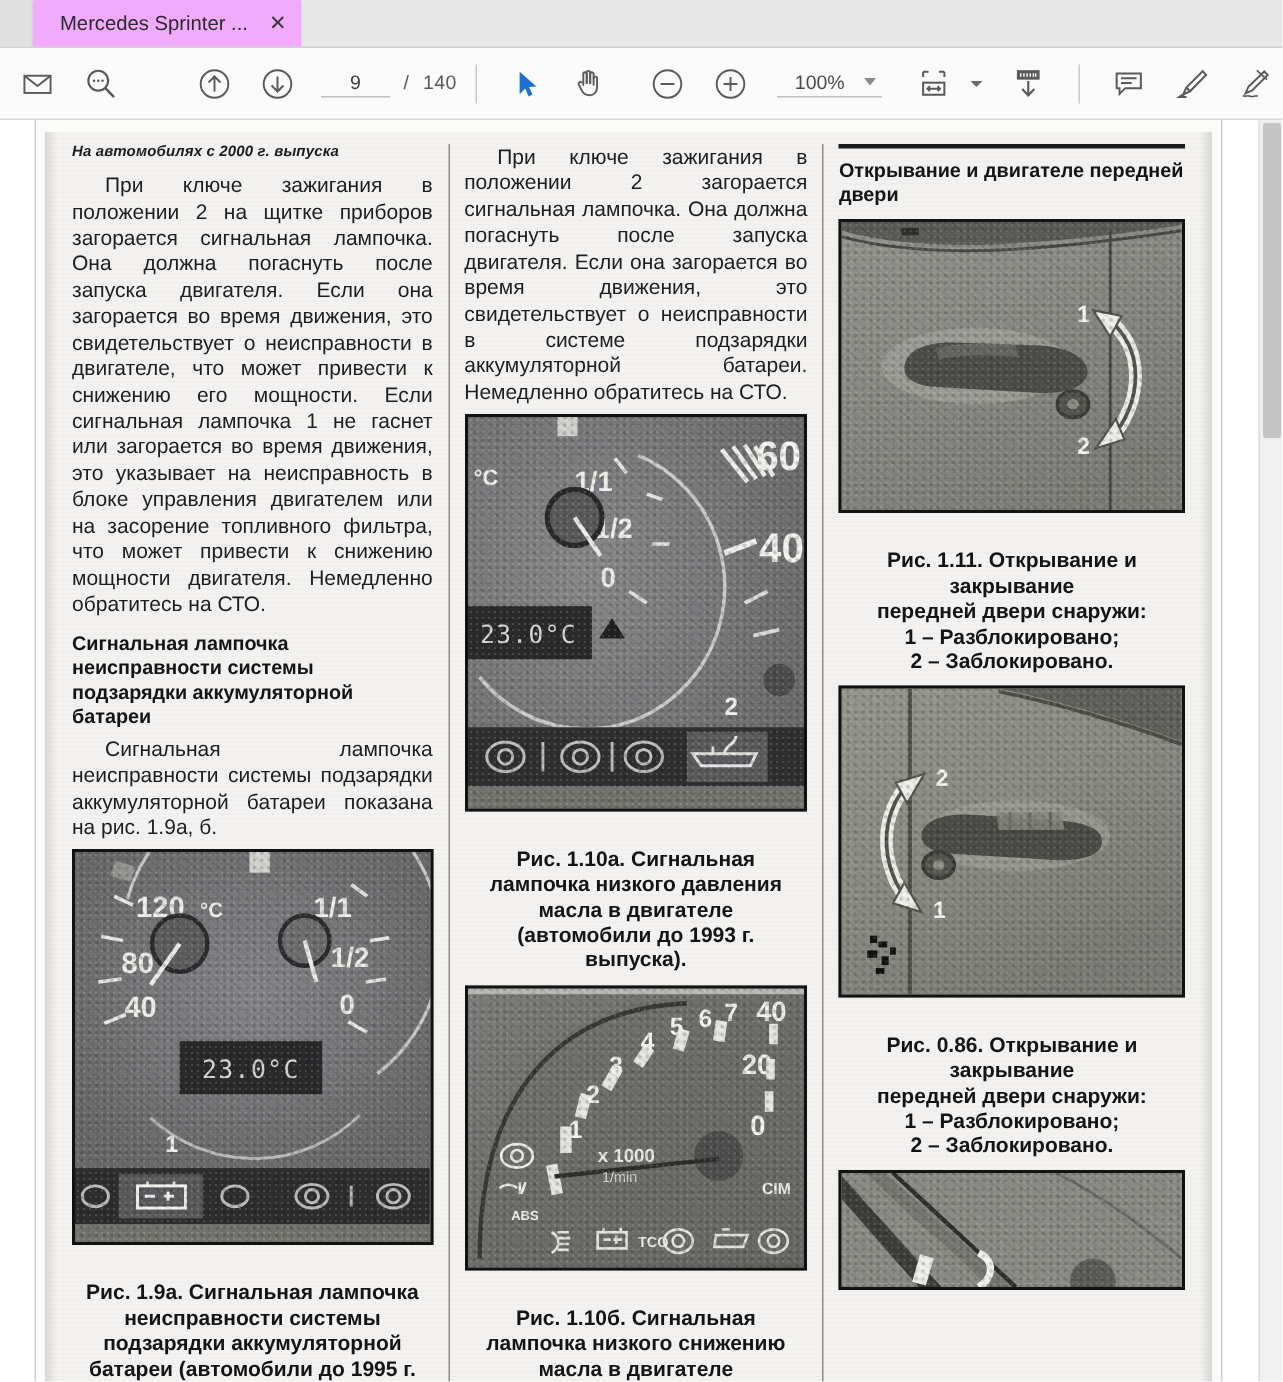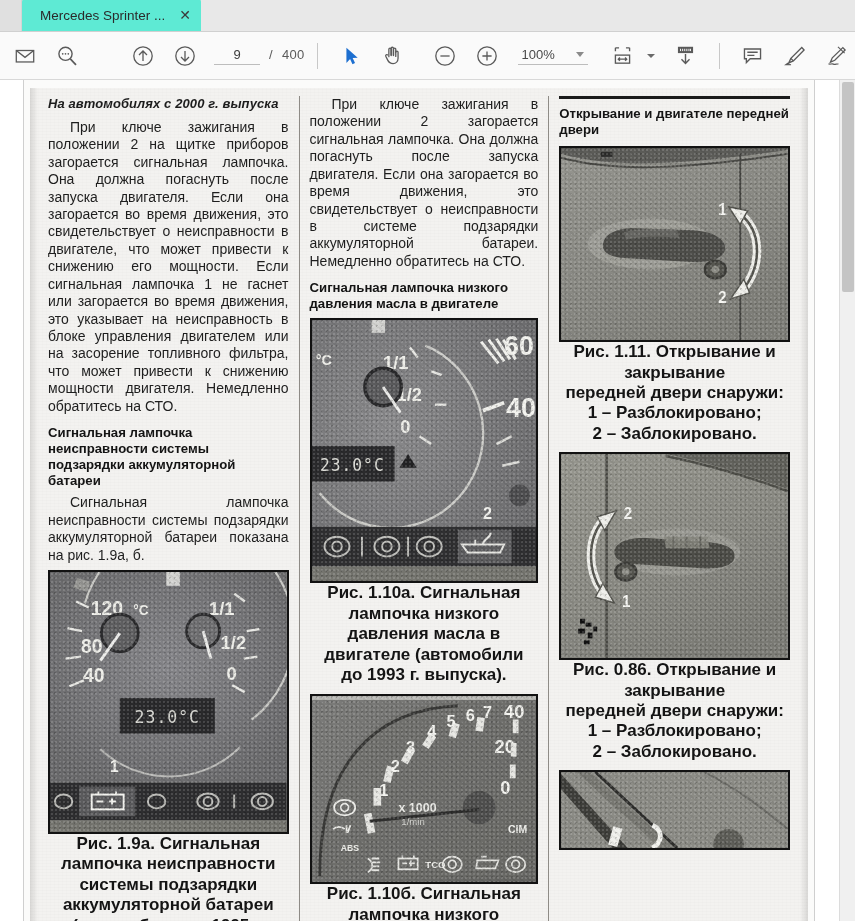--- a/index.html
+++ b/index.html
@@ -20,21 +20,21 @@
     border-bottom: 1px solid #d0d0d0;
   }
   .tab-left-stub {
     width: 22px; height: 32px;
     background: #e0e0e0;
     border-right: 1px solid #d4d4d4;
   }
   .tab {
     height: 32px;
     min-width: 165px;
-    background: #5eead4;
+    background: #f0abfc;
     display: flex;
     align-items: center;
     padding: 0 6px 0 18px;
     gap: 10px;
     border-top-left-radius: 3px;
     border-top-right-radius: 3px;
     position: relative;
   }
   .tab-title {
     font-size: 13.5px;
@@ -92,21 +92,21 @@
   }
   .pagetotal { color: #5a5a5a; font-size: 13px; letter-spacing: .3px; }
   .zoombox {
     display: flex; align-items: center; gap: 4px;
     margin-left: 10px; margin-right: 4px;
     border-bottom: 1px solid #bdbdbd;
     padding: 0 4px 2px 4px;
   }
   .zoomval {
     font-size: 13px; color: #4a4a4a;
-    width: 50px; 
+    width: 50px; text-align: center;
     font-family: "Liberation Sans", sans-serif;
   }
   .caret {
     width: 0; height: 0;
     border-left: 4.5px solid transparent;
     border-right: 4.5px solid transparent;
     border-top: 5px solid #8a8a8a;
     cursor: pointer;
   }
   .caret-sm {
@@ -158,21 +158,21 @@
     opacity: .5;
     background-image:
       repeating-linear-gradient(0deg, rgba(0,0,0,.025) 0 1px, transparent 1px 3px),
       repeating-linear-gradient(90deg, rgba(0,0,0,.02) 0 1px, transparent 1px 4px);
   }
 
   
   .h-italic {
     font-family: "Liberation Sans", sans-serif;
     font-weight: bold; font-style: italic;
-    font-size: 13px; line-height: 1.22;
+    font-size: 10px; line-height: 1.22;
     color: #1c1c1c;
     margin-bottom: 7px;
     letter-spacing: .1px;
   }
   .h-bold {
     font-family: "Liberation Sans", sans-serif;
     font-weight: bold;
     font-size: 13.2px; line-height: 1.22;
     color: #141414;
     margin: 10px 0 5px 0;
@@ -195,25 +195,25 @@
     line-height: 1.245;
     color: #1e1e1e;
     text-align: justify;
     text-indent: 22px;
     margin-bottom: 4px;
     -webkit-hyphens: none; hyphens: none;
   }
   .cap {
     font-family: "Liberation Sans", sans-serif;
     font-weight: bold;
-    font-size: 17px;
+    font-size: 14px;
     line-height: 1.2;
     color: #141414;
     text-align: center;
-    margin: 0 3px 9px 3px;
+    margin: 23px 3px 9px 3px;
   }
 
   
   .fig {
     position: relative;
     border: 2px solid #121212;
     overflow: hidden;
     background: #8a8a8a;
   }
   .fig .noise {
@@ -305,21 +305,21 @@
       <svg width="24" height="24" viewBox="0 0 24 24" fill="none" stroke="currentColor" stroke-width="1.3">
         <circle cx="12" cy="12" r="9.2"></circle>
         <path d="M12 7 L12 16.8 M8 13 L12 17 L16 13"></path>
       </svg>
     </span>
   </div>
 
   <div class="pagebox">
     <input class="pagenum" value="9" style="">
     <span class="pagetotal">/</span>
-    <span class="pagetotal">400</span>
+    <span class="pagetotal">140</span>
   </div>
 
   <div class="tb-sep"></div>
 
   <div class="tb-btn blue-cursor">
     <span>
       <svg width="22" height="22" viewBox="0 0 24 24" fill="currentColor">
         <path d="M7 3 L7 19.5 L11 15.3 L13.6 21 L16.4 19.7 L13.8 14.1 L19.3 13.8 Z"></path>
       </svg>
     </span>
@@ -525,21 +525,20 @@
               <text x="152" y="42" fill="#f2f2ee" font-family="Liberation Sans, sans-serif" font-size="19" font-weight="bold">6</text>
               <text x="184" y="38" fill="#f2f2ee" font-family="Liberation Sans, sans-serif" font-size="19" font-weight="bold">7</text>
               <text x="212" y="36" fill="#f2f2ee" font-family="Liberation Sans, sans-serif" font-size="19" font-weight="bold">40</text>
             </svg>
             <div class="noise"></div>
           </div>
         </div>
 
         <div class="col col-2">
           <p class="body">При ключе зажигания в положении 2 загорается сигнальная лампочка. Она должна погаснуть после запуска двигателя. Если она загорается во время движения, это свидетельствует о неисправности в системе подзарядки аккумуляторной батареи. Немедленно обратитесь на СТО.</p>
-          <div class="h-bold">Сигнальная лампочка низкого давления масла в двигателе</div>
 
           <div class="fig" style="height:265px; margin-top:6px;">
             <svg viewBox="0 0 234 265" preserveAspectRatio="none">
               <defs>
                 <radialGradient id="dial2" cx="35%" cy="40%" r="75%">
                   <stop offset="0%" stop-color="#8a8a8c"></stop>
                   <stop offset="100%" stop-color="#6b6b6d"></stop>
                 </radialGradient>
               </defs>
               <rect width="234" height="265" fill="url(#dial2)"></rect>

